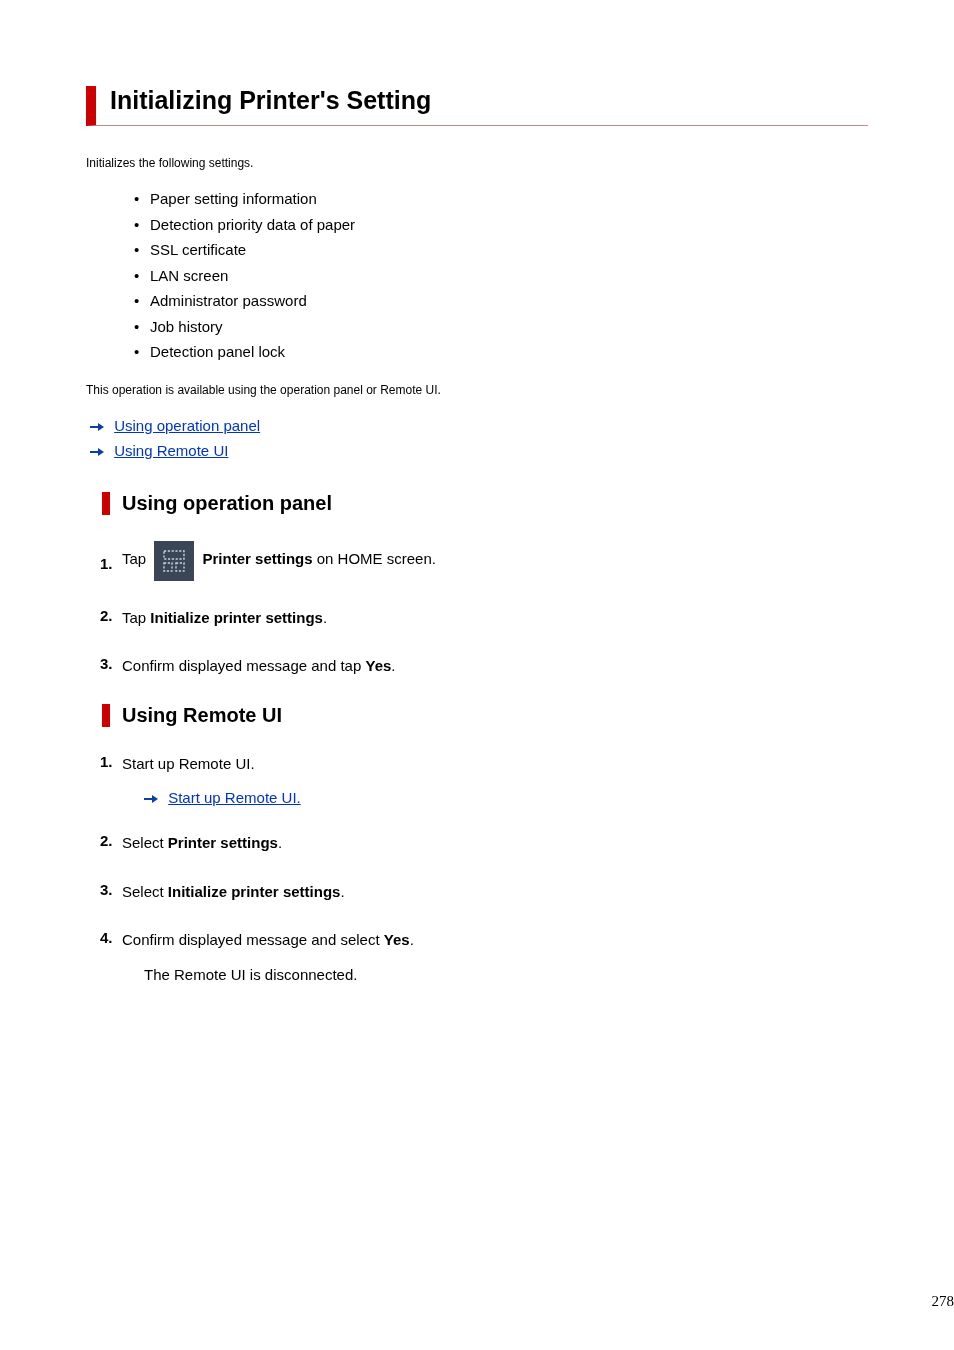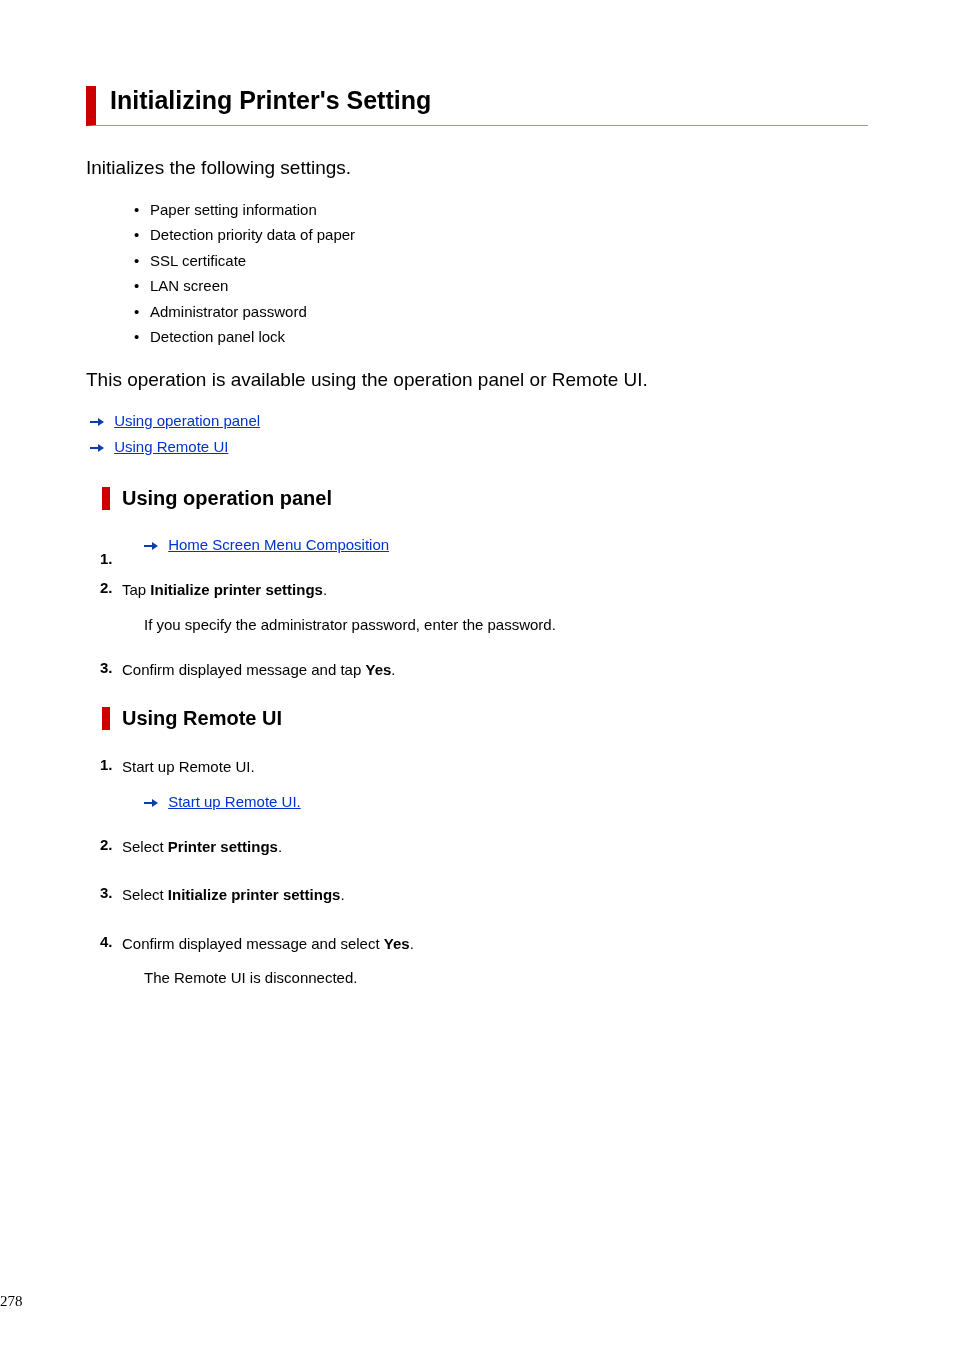--- a/index.html
+++ b/index.html
@@ -19,21 +19,21 @@
     padding-left: 14px;
     border-bottom: 1px solid #c88;
     padding-bottom: 10px;
     margin-bottom: 28px;
   }
   .h1 {
     font-size: 25px;
     font-weight: bold;
   }
   .para {
-    font-size: 19px;
+    font-size: 12px;
     line-height: 1.5;
     margin-bottom: 14px;
   }
   ul.bullets {
     list-style: none;
     padding-left: 32px;
     margin-bottom: 16px;
   }
   ul.bullets li {
     font-size: 15px;
@@ -122,21 +122,21 @@
   }
   .icon-inner {
     position: absolute;
     left: 9px; top: 9px;
     width: 22px; height: 22px;
   }
   .page-num {
     position: absolute;
     bottom: 40px;
     left: 0; right: 0;
-    text-align: left;
+    text-align: right;
     font-family: "Times New Roman", serif;
     font-size: 15px;
   }
   .b { font-weight: bold; }
 </style>
 </head>
 <body>
 
 <div class="page">
 
@@ -145,20 +145,21 @@
   </div>
 
   <p class="para">Initializes the following settings.</p>
 
   <ul class="bullets">
     <li>Paper setting information</li>
     <li>Detection priority data of paper</li>
     <li>SSL certificate</li>
     <li>LAN screen</li>
     <li>Administrator password</li>
+    <li>Job history</li>
     <li>Detection panel lock</li>
   </ul>
 
   <p class="para">This operation is available using the operation panel or Remote UI.</p>
 
   <ul class="arrow-list">
     <li>
       <span class="arrow">
         <svg width="14" height="10" viewBox="0 0 14 10">
             <rect x="0" y="4" width="8" height="2" fill="#0b3ea8"></rect>
@@ -177,36 +178,37 @@
       <a class="link">Using Remote UI</a>
     </li>
   </ul>
 
   <div class="h2-wrap">
     <div class="h2">Using operation panel</div>
   </div>
 
   <ol class="steps">
     <li class="with-icon">
-      <div class="step-arrow-sub">
-        <span class="arrow">
-          <svg width="14" height="10" viewBox="0 0 14 10">
-              <rect x="0" y="4" width="8" height="2" fill="#0b3ea8"></rect>
-              <polygon points="8,1 14,5 8,9" fill="#0b3ea8"></polygon>
-            </svg>
+      <span class="step-line">
+        <span>Tap </span>
+        <span class="icon-box">
+          <svg class="icon-inner" viewBox="0 0 22 22">
+            <rect x="1" y="1" width="20" height="8" fill="none" stroke="#c9d2de" stroke-width="1.4" stroke-dasharray="2.2 1.6"></rect>
+            <rect x="1" y="13" width="8" height="8" fill="none" stroke="#c9d2de" stroke-width="1.4" stroke-dasharray="2.2 1.6"></rect>
+            <rect x="13" y="13" width="8" height="8" fill="none" stroke="#c9d2de" stroke-width="1.4" stroke-dasharray="2.2 1.6"></rect>
+          </svg>
         </span>
-        <a class="link">Home Screen Menu Composition</a>
-      </div>
+        <span class="b">Printer settings</span><span> on HOME screen.</span>
+      </span>
     </li>
 
     <li>
       <span class="step-line">
         <span>Tap </span><span class="b">Initialize printer settings</span><span>.</span>
       </span>
-      <div class="step-sub">If you specify the administrator password, enter the password.</div>
     </li>
 
     <li>
       <span class="step-line">
         <span>Confirm displayed message and tap </span><span class="b">Yes</span><span>.</span>
       </span>
     </li>
   </ol>
 
   <div class="h2-wrap">

